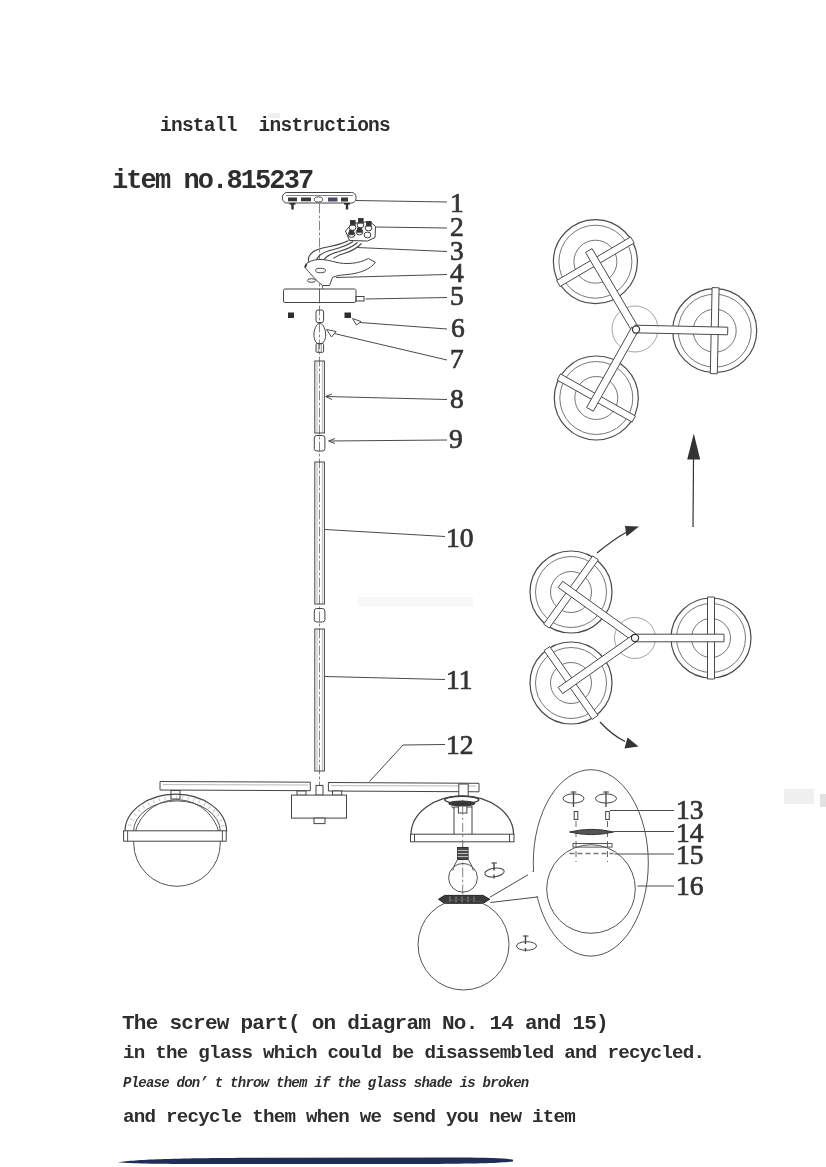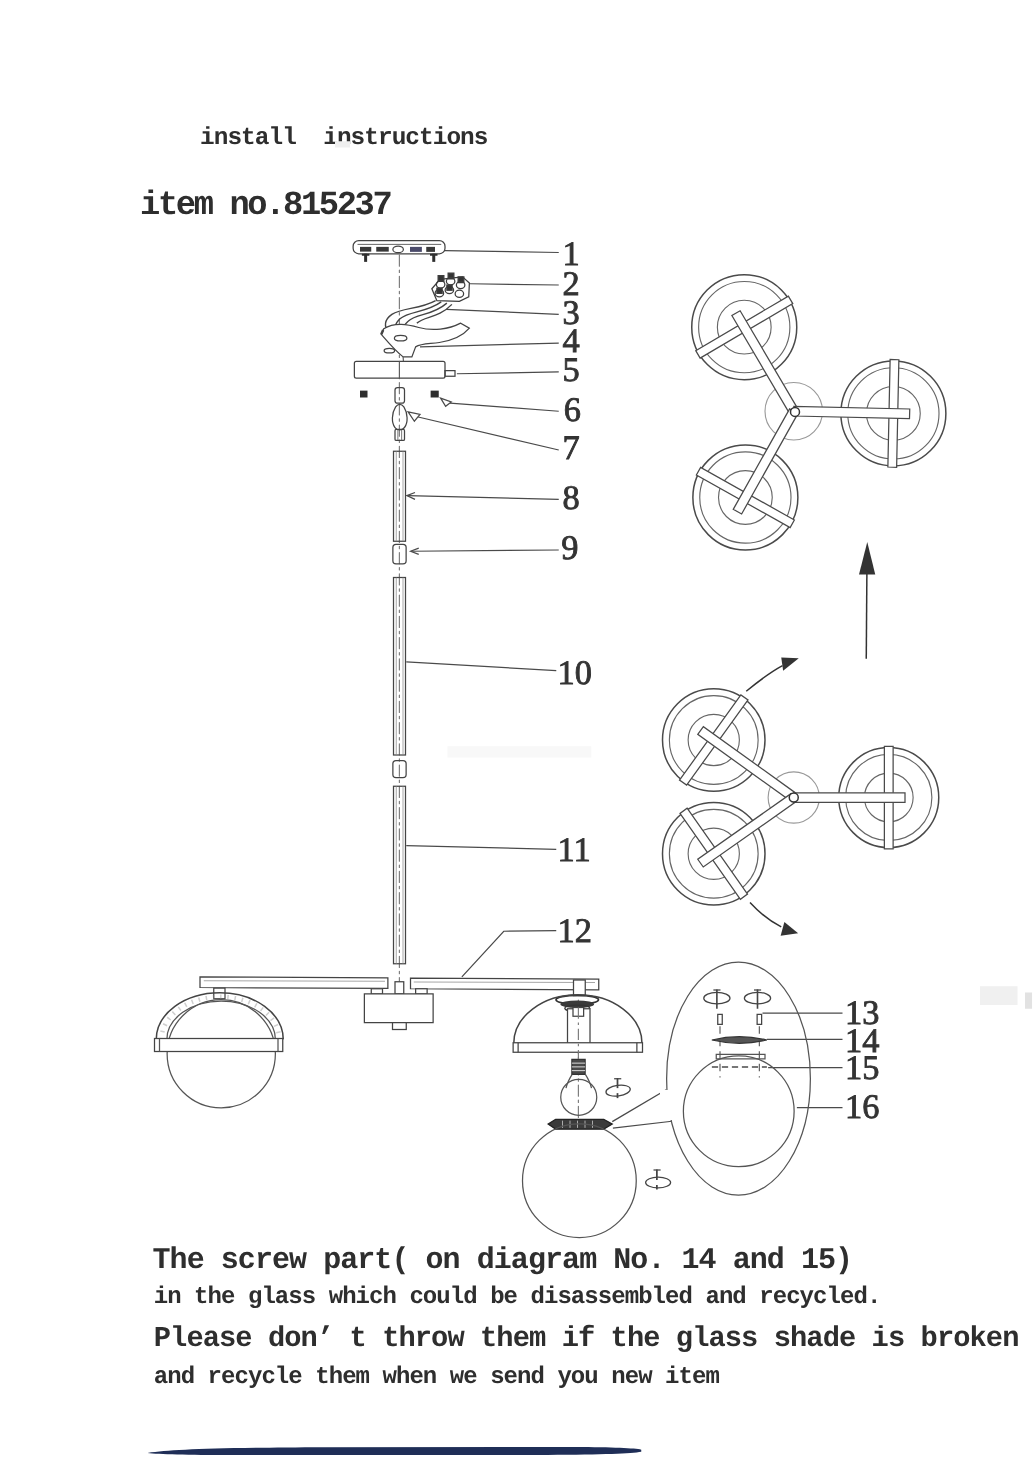--- a/index.html
+++ b/index.html
@@ -1,27 +1,27 @@
 <!DOCTYPE html>
 <html><head>
 <meta charset="utf-8">
 <style>
 html,body{margin:0;padding:0;background:#fff;}
 #page{position:relative;width:826px;height:1167px;background:#ffffff;overflow:hidden;}
-.t{position:absolute;white-space:pre;color:#2e2e2e;font-family:"Liberation Mono",monospace;font-weight:700;line-height:1;}
+.t{position:absolute;white-space:pre;color:#2e2e2e;font-family:"Liberation Mono",monospace;font-weight:700;line-height:1;margin-top:16px;}
 svg{position:absolute;left:0;top:0;}
 </style>
 </head>
 <body>
 <div id="page">
 <div class="t" style="left:160px;top:100.5px;font-size:19.5px;letter-spacing:-0.75px;">install  instructions</div>
 <div class="t" style="left:112px;top:151.5px;font-size:27px;letter-spacing:-1.9px;">item no.815237</div>
-<div class="t" style="left:122px;top:997px;font-size:24px;letter-spacing:-0.75px;">The screw part( on diagram No. 14 and 15)</div>
+<div class="t" style="left:122px;top:997px;font-size:21px;letter-spacing:-0.75px;">The screw part( on diagram No. 14 and 15)</div>
 <div class="t" style="left:123px;top:1028px;font-size:19.2px;letter-spacing:-0.75px;">in the glass which could be disassembled and recycled.</div>
-<div class="t" style="left:123px;top:1060px;font-size:23px;letter-spacing:-0.75px;">Please don’ t throw them if the glass shade is broken</div>
+<div class="t" style="left:123px;top:1060px;font-size:14px;letter-spacing:-0.75px;font-style:italic;">Please don’ t throw them if the glass shade is broken</div>
 <div class="t" style="left:123px;top:1092px;font-size:19.2px;letter-spacing:-0.75px;">and recycle them when we send you new item</div>
 <svg width="826" height="1167" viewBox="0 0 826 1167">
 <g stroke-linecap="round">
 
 <rect x="268" y="113" width="12" height="5" fill="#efefef" stroke="none"></rect>
 <rect x="358" y="597" width="115" height="9" fill="#f8f8f8" stroke="none"></rect>
 <rect x="784" y="789" width="30" height="15" fill="#f0f0f0" stroke="none"></rect>
 <rect x="820" y="794" width="6" height="13" fill="#e2e2e2" stroke="none"></rect>
 
 <line x1="319.5" y1="204" x2="319.5" y2="795" stroke="#777" stroke-width="0.9" stroke-dasharray="9 3 2 3"></line>

